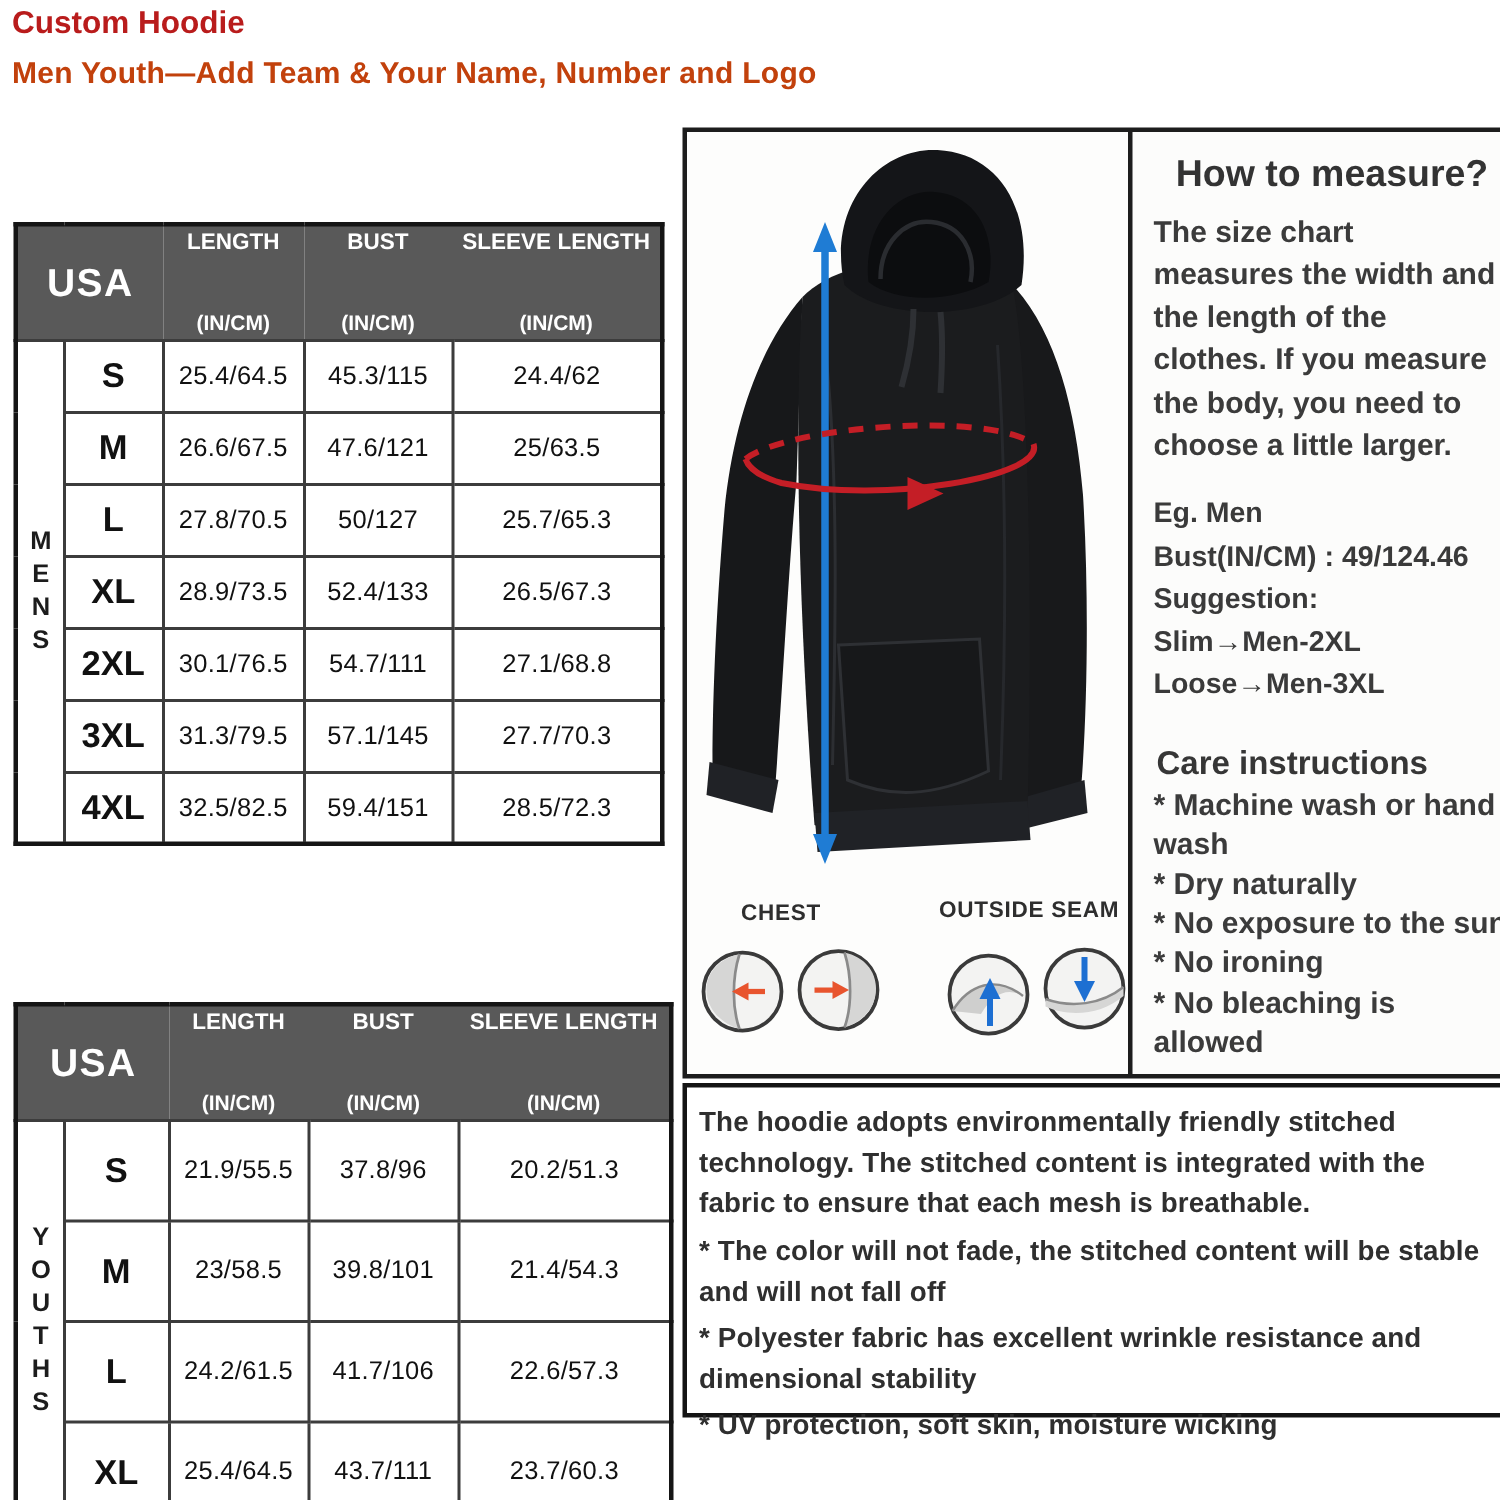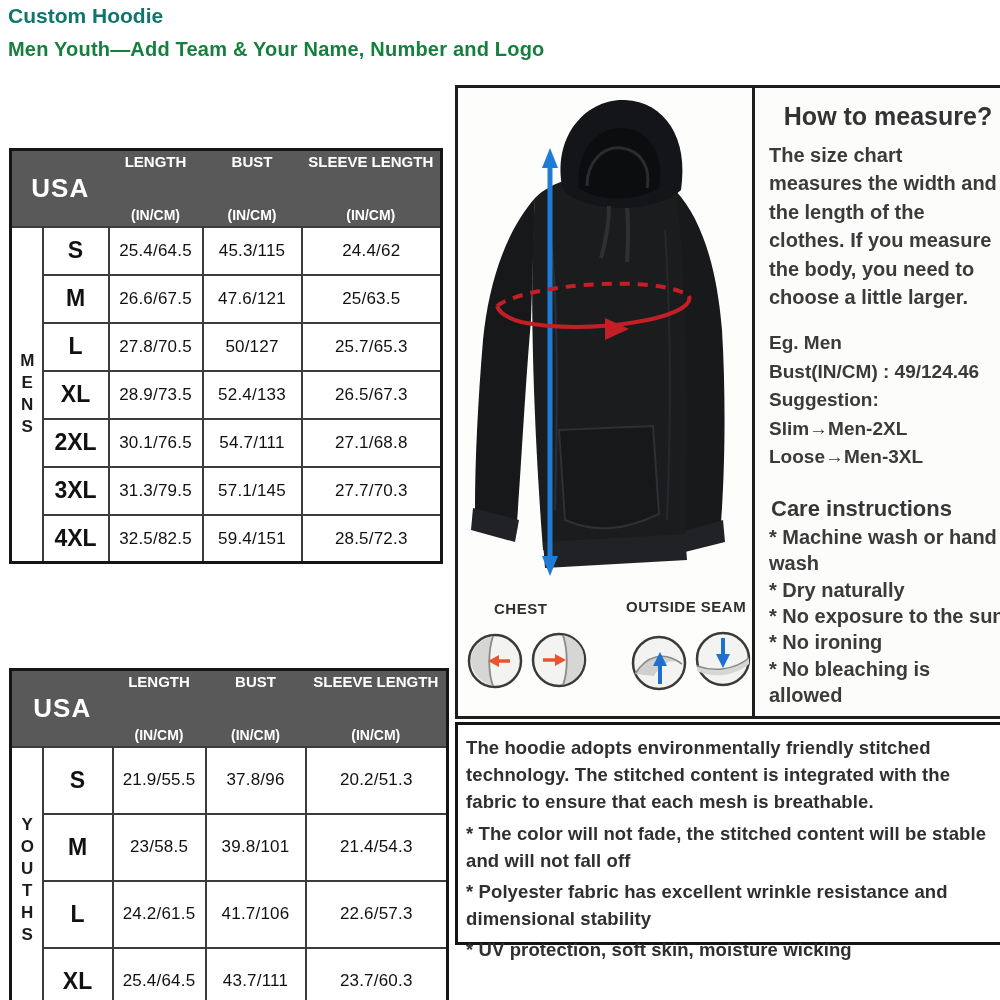--- a/index.html
+++ b/index.html
@@ -1,21 +1,21 @@
 <!DOCTYPE html>
 <html><head>
 <meta charset="utf-8">
 <style>
   html,body{margin:0;padding:0;background:#fff;}
   #stage{position:relative;width:1000px;height:1000px;background:#fff;overflow:hidden;
          font-family:"Liberation Sans",sans-serif;color:#2b2b2b;}
 
   
-  .page-title{position:absolute;left:8px;top:4px;font-size:21px;font-weight:700;color:#0f766e;}
-  .page-subtitle{position:absolute;left:8px;top:38px;font-size:20px;font-weight:600;color:#15803d;letter-spacing:.2px;}
+  .page-title{position:absolute;left:8px;top:4px;font-size:21px;font-weight:700;color:#b91c1c;}
+  .page-subtitle{position:absolute;left:8px;top:38px;font-size:20px;font-weight:600;color:#c2410c;letter-spacing:.2px;}
 
   
   table.size-table{position:absolute;border-collapse:collapse;border:3px solid #151515;background:#fff;table-layout:fixed;}
   #mens-table{left:9px;top:148px;width:431px;}
   #youths-table{left:9px;top:668px;width:437px;}
   .size-table th{background:#595959;color:#fff;border:0;padding:2px 0;vertical-align:middle;}
   .size-table th.usa{font-size:26px;font-weight:700;letter-spacing:1px;}
   #mens-table thead tr{height:57px;}
   #youths-table thead tr{height:55px;}
   .hname{font-size:15px;font-weight:700;line-height:1.2;}

